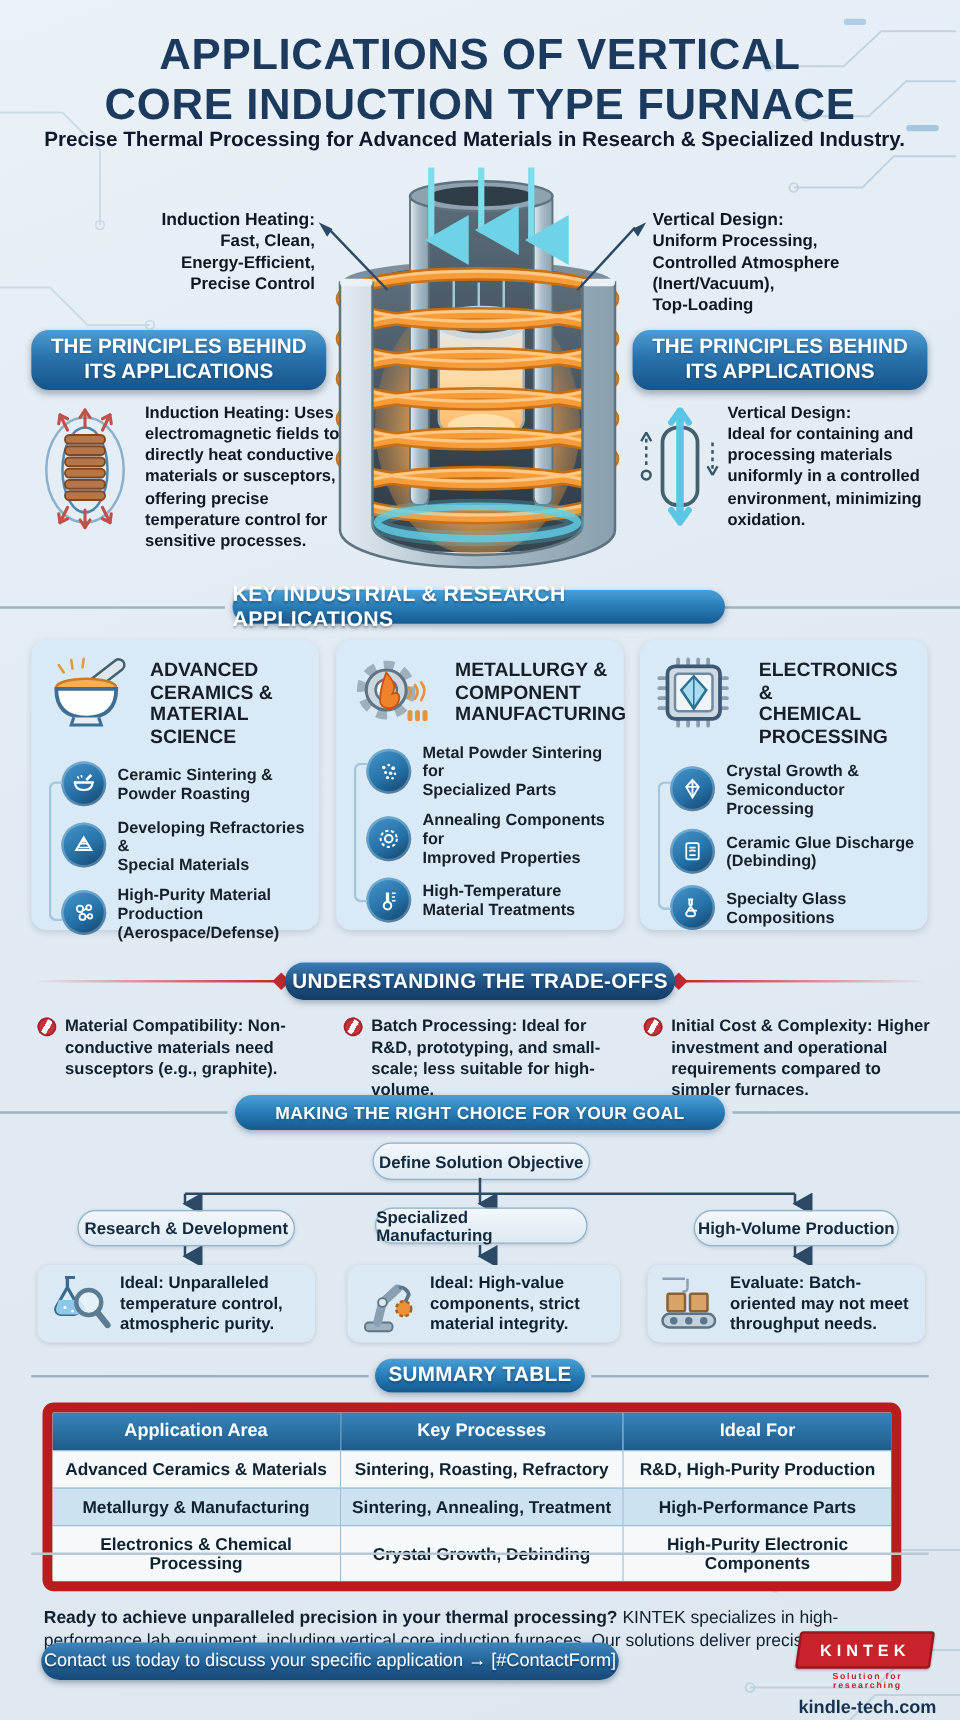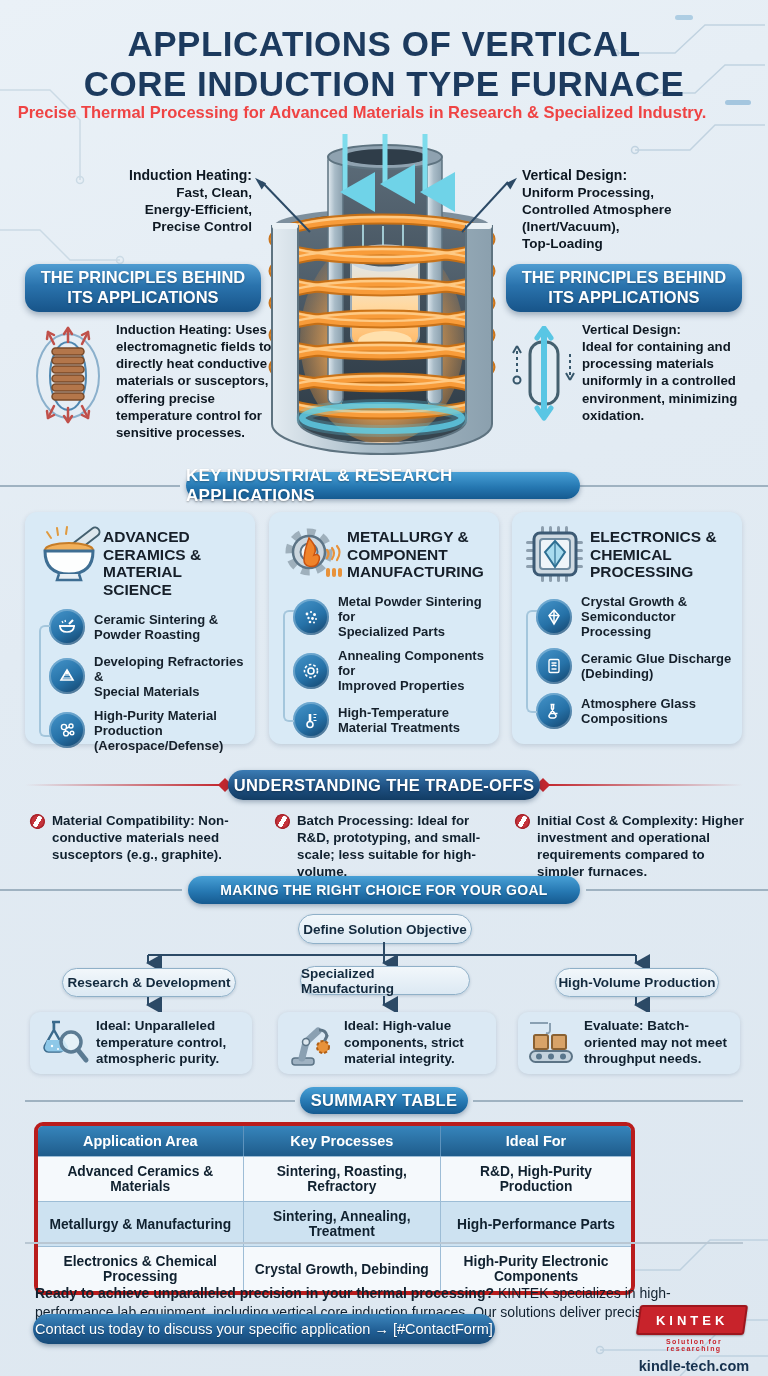--- a/index.html
+++ b/index.html
@@ -4,21 +4,21 @@
 <style>
   html,body{margin:0;padding:0;}
   body{width:768px;height:1376px;position:relative;overflow:hidden;
        font-family:"Liberation Sans","DejaVu Sans",sans-serif;
        background:linear-gradient(160deg,#eaf1f7 0%,#e2ebf3 40%,#dde7f0 100%);color:#16222e;}
   .abs{position:absolute;}
   .pre{white-space:pre-line;}
   
   .title{width:768px;text-align:center;font-weight:800;font-size:35px;line-height:1.13;
          color:#1c3a5e;letter-spacing:.5px;}
-  .subtitle{width:724px;text-align:center;font-weight:700;font-size:16.5px;color:#ef4444;}
+  .subtitle{width:724px;text-align:right;font-weight:700;font-size:16.5px;color:#0f172a;}
   
   .callout{font-size:13.5px;line-height:1.25;color:#0e1822;font-weight:600;}
   .callout .lead{font-weight:800;font-size:14px;}
   
   .principle-pill{width:236px;height:48px;border-radius:14px;display:flex;align-items:center;justify-content:center;
      text-align:center;color:#fff;font-weight:800;font-size:16.5px;line-height:1.2;
      background:linear-gradient(180deg,#4f9cd1 0%,#2a73ad 45%,#175489 100%);
      box-shadow:0 3px 6px rgba(20,50,80,.35);text-shadow:0 1px 2px rgba(0,0,0,.25);}
   .principle-text{font-size:13.2px;line-height:1.3;color:#0e1822;font-weight:600;}
   .principle-text .lead{font-weight:800;}
@@ -30,21 +30,21 @@
   .banner.dark{background:linear-gradient(180deg,#3b7cb4 0%,#1d4e7f 60%,#123c64 100%);text-align:center;}
   .hline{height:2px;background:linear-gradient(90deg,rgba(130,150,165,0),#98abba 30%,#98abba 70%,rgba(130,150,165,0));}
   .hline.solid{background:#9fb2c1;height:1.5px;}
   .redline{height:2px;background:linear-gradient(90deg,rgba(194,39,46,0),#c2272e);}
   .redline.rev{background:linear-gradient(90deg,#c2272e,rgba(194,39,46,0));}
   .diamond{width:10px;height:10px;background:#c2272e;transform:rotate(45deg);}
   
   .card{width:230px;height:232px;background:#d9eaf6;border-radius:12px;box-shadow:0 2px 5px rgba(50,80,110,.18);
         padding:12px 10px 10px 12px;box-sizing:border-box;}
   .card-head{display:flex;align-items:flex-start;}
-  .card-title{font-weight:800;font-size:15.5px;line-height:1.14;color:#161f29;padding-top:4px;}
+  .card-title{font-weight:800;font-size:15.5px;line-height:1.14;color:#161f29;padding-top:4px;margin-left:17px;}
   .items{margin-top:10px;position:relative;padding-left:12px;}
   .bracket{position:absolute;left:2px;top:16px;bottom:16px;width:9px;
            border-left:2px solid #a4c6dc;border-top:2px solid #a4c6dc;border-bottom:2px solid #a4c6dc;
            border-radius:6px 0 0 6px;}
   .item{display:flex;align-items:center;margin-bottom:9px;}
   .item-ic{flex:0 0 36px;width:36px;height:36px;border-radius:50%;margin-right:9px;
            background:linear-gradient(150deg,#4796cb 0%,#2672a8 55%,#123f66 100%);
            display:flex;align-items:center;justify-content:center;box-shadow:inset 0 0 0 2px rgba(255,255,255,.25);}
   .item-label{font-size:13px;font-weight:700;line-height:1.16;color:#15202b;}
   
@@ -55,21 +55,21 @@
          box-shadow:inset 0 0 0 1.5px #a8242c;}
   
   .flow-pill{background:linear-gradient(180deg,#f2f7fb,#dcE9f3);border:1.5px solid #8fb0c8;border-radius:15px;
              display:flex;align-items:center;justify-content:center;font-weight:800;font-size:13.5px;color:#132a3e;
              box-shadow:0 1px 3px rgba(40,70,100,.2);}
   .flow-box{background:#dbe9f4;border-radius:10px;display:flex;align-items:center;padding:6px 8px;box-sizing:border-box;
             box-shadow:0 1px 4px rgba(50,80,110,.18);}
   .flow-text{font-size:13.4px;line-height:1.24;font-weight:600;color:#10202e;}
   .flow-text .lead{font-weight:800;}
   
-  .sum-table{width:601px;border-collapse:separate;border-spacing:0;border:4px solid #b91c1c;border-radius:9px;
+  .sum-table{width:687px;border-collapse:separate;border-spacing:0;border:8px solid #b91c1c;border-radius:9px;
              overflow:hidden;font-size:13.8px;}
   .sum-table th{background:linear-gradient(180deg,#3685bc,#1f5c8b);color:#fff;font-weight:800;font-size:14.5px;
              padding:7px 4px;border-right:1px solid #5e93bd;}
   .sum-table td{text-align:center;padding:7px 4px;font-weight:700;color:#10212f;
              border-right:1px solid #9dbdd6;border-top:1px solid #9dbdd6;}
   .sum-table tr td:last-child,.sum-table tr th:last-child{border-right:none;}
   .sum-table tr.alt td{background:#cde2f1;}
   .sum-table tr.norm td{background:#f5f9fc;}
   
   .footer-p{font-size:14px;line-height:1.33;color:#10202e;width:640px;margin-top:28px;}
@@ -465,21 +465,21 @@
       <span class="item-label pre">Ceramic Glue Discharge
 (Debinding)</span>
     </div>
     <div class="item">
       <span class="item-ic">
         <svg width="20" height="20" viewBox="0 0 20 20" fill="none" stroke="#fff" stroke-width="1.5">
             <path d="M8,3.5 h4 M9,3.5 v4 l4.5,7 a2,2 0 0 1 -1.8,2.5 h-3.4 a2,2 0 0 1 -1.8,-2.5 l4.5,-7 v-4" transform="translate(-1.5,0)"></path>
             <path d="M6.5,12.5 h7"></path>
           </svg>
       </span>
-      <span class="item-label pre">Atmosphere Glass
+      <span class="item-label pre">Specialty Glass
 Compositions</span>
     </div>
   </div>
 </div>
 
 <div class="abs redline" style="left:25px;top:784px;width:197px;"></div>
 <div class="abs redline rev" style="left:546px;top:784px;width:197px;"></div>
 <div class="abs diamond" style="left:220px;top:780px;"></div>
 <div class="abs diamond" style="left:538px;top:780px;"></div>
 <div class="abs banner dark" style="left:228px;top:770px;width:312px;height:30px;font-size:16.5px;border-radius:15px;">UNDERSTANDING THE TRADE-OFFS</div>

